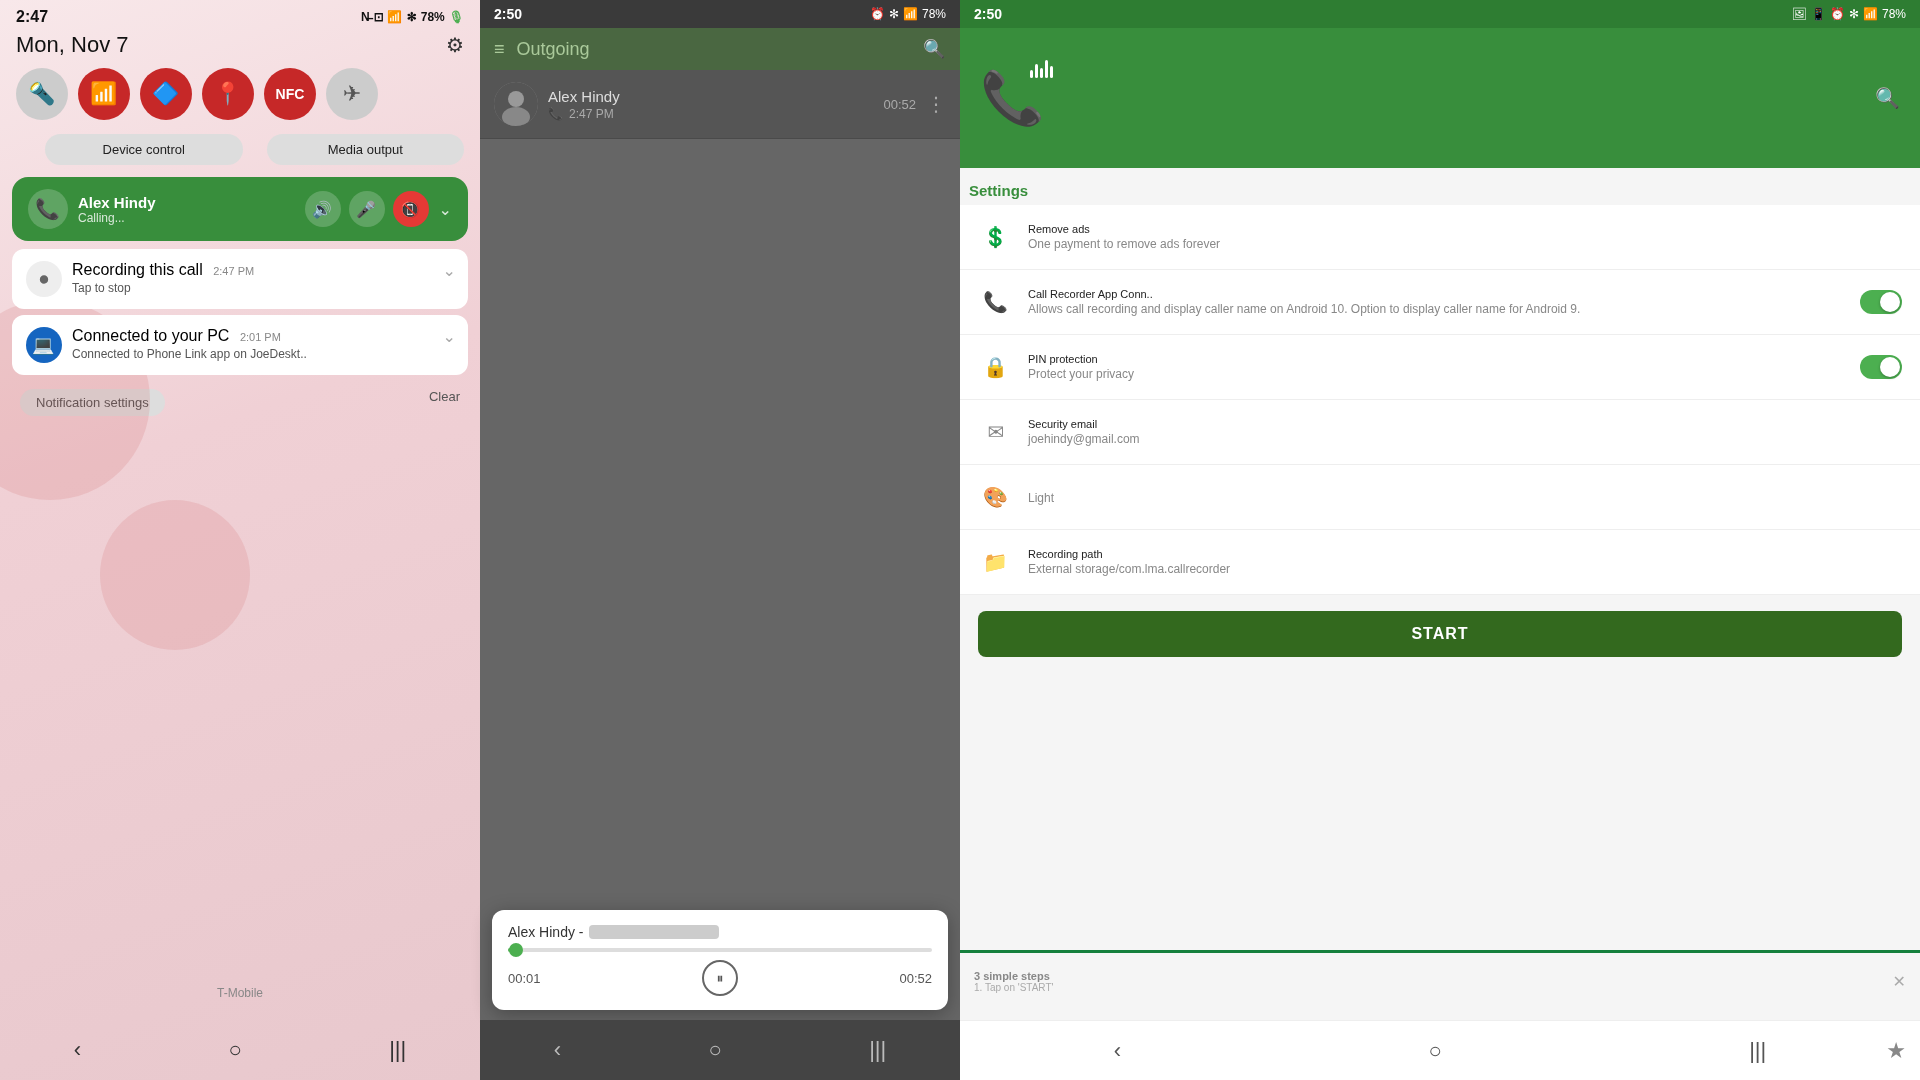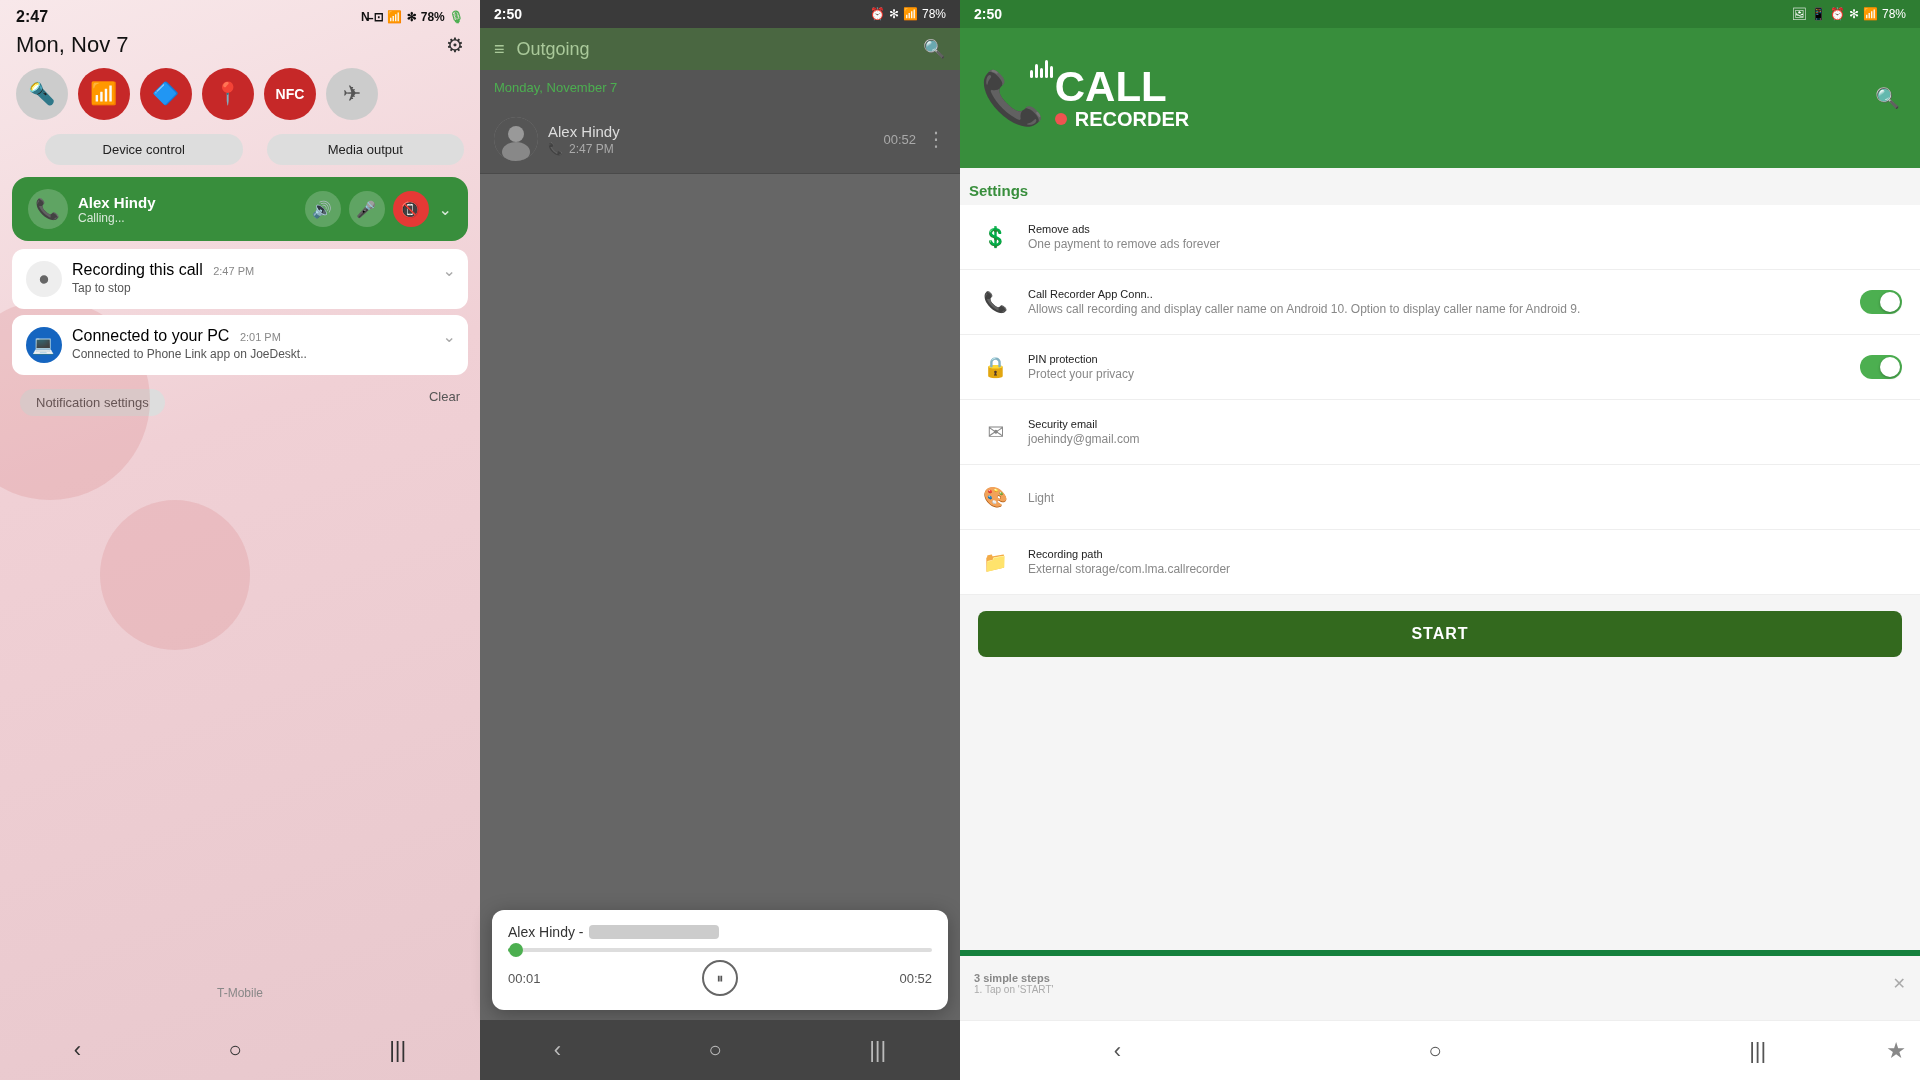--- a/index.html
+++ b/index.html
@@ -391,21 +391,21 @@
       cursor: pointer;
       letter-spacing: 1px;
     }
 
     .p3-ad-banner {
       position: absolute;
       bottom: 70px;
       left: 0; right: 0;
       height: 60px;
       background: #f5f5f5;
-      border-top: 6px solid #15803d;
+      border-top: 3px solid #15803d;
       display: flex;
       align-items: center;
       padding: 0 14px;
       font-size: 12px;
       color: #aaa;
     }
     .p3-ad-text { flex: 1; }
 
     .p3-nav-bar {
       position: absolute;
@@ -529,21 +529,20 @@
       <span>78%</span>
     </div>
   </div>
 
   <div class="p2-toolbar">
     <span class="p2-hamburger">≡</span>
     <span class="p2-title">Outgoing</span>
     <span class="p2-search-icon">🔍</span>
   </div>
 
-  <div class="p2-date-header">Monday, November 7</div>
 
   <div class="p2-call-item">
     <div class="p2-avatar">
       <svg width="44" height="44" viewBox="0 0 44 44">
         <circle cx="22" cy="22" r="22" fill="#555"></circle>
         <circle cx="22" cy="17" r="8" fill="#999"></circle>
         <ellipse cx="22" cy="35" rx="14" ry="10" fill="#888"></ellipse>
       </svg>
     </div>
     <div class="p2-call-info">
@@ -602,27 +601,20 @@
       <div style="position:relative;">
         <span style="font-size:52px;color:white;">📞</span>
         <div style="position:absolute;top:-8px;right:-8px;display:flex;gap:2px;align-items:flex-end;">
           <div style="width:3px;height:8px;background:white;border-radius:2px;"></div>
           <div style="width:3px;height:14px;background:white;border-radius:2px;"></div>
           <div style="width:3px;height:10px;background:white;border-radius:2px;"></div>
           <div style="width:3px;height:18px;background:white;border-radius:2px;"></div>
           <div style="width:3px;height:12px;background:white;border-radius:2px;"></div>
         </div>
       </div>
-      <div>
-        <div style="font-size:42px;font-weight:900;color:white;line-height:1;">CALL</div>
-        <div style="display:flex;align-items:center;gap:8px;">
-          <div style="width:12px;height:12px;background:#ef5350;border-radius:50%;"></div>
-          <span style="font-size:20px;font-weight:700;color:white;">RECORDER</span>
-        </div>
-      </div>
     </div>
     <span style="margin-left:auto;color:white;font-size:20px;cursor:pointer;">🔍</span>
   </div>
 
   <div class="p3-settings-label">Settings</div>
 
   <div class="p3-setting-item">
     <div class="p3-setting-icon">💲</div>
     <div class="p3-setting-text">
       <div class="p3-setting-title">Remove ads</div>

